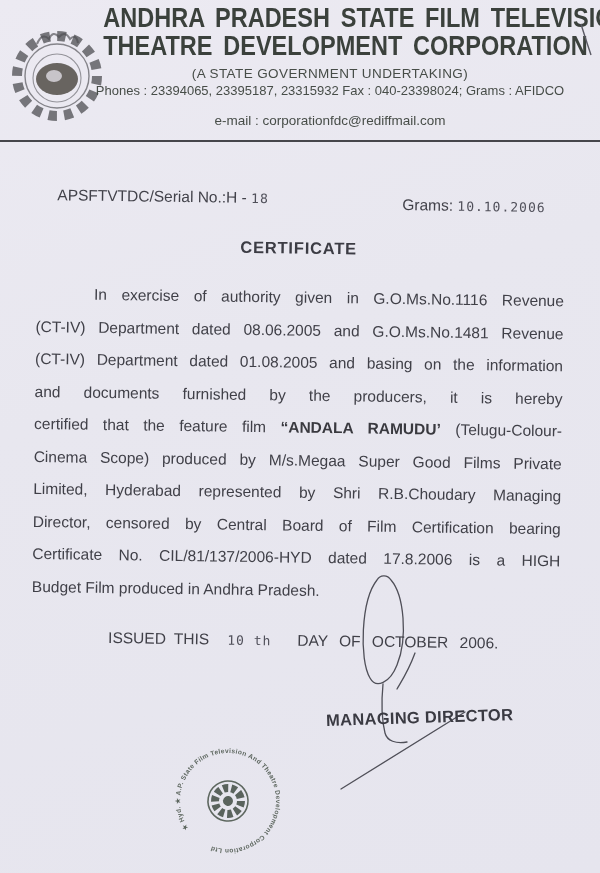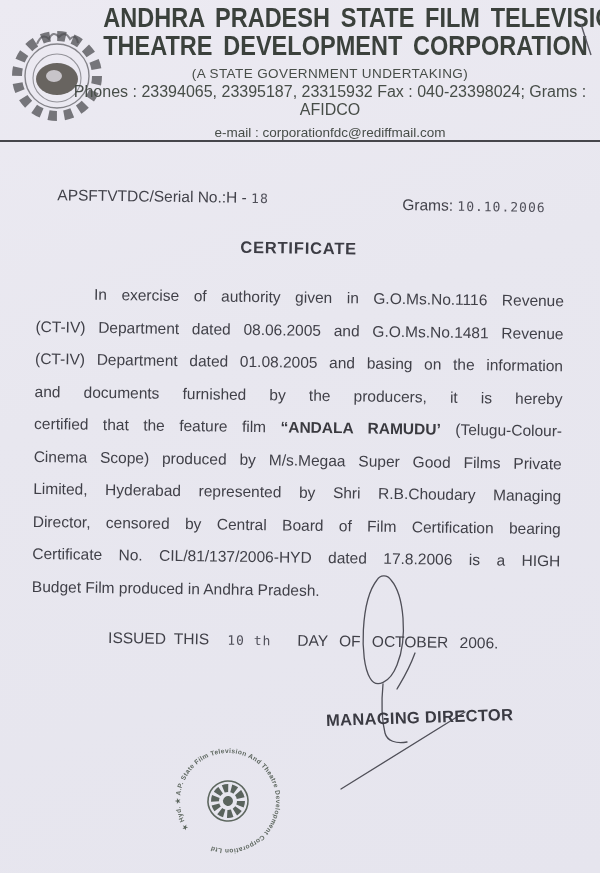--- a/index.html
+++ b/index.html
@@ -15,22 +15,22 @@
   
   .logo{position:absolute;left:6px;top:22px;width:102px;height:104px;}
   .header-text{position:absolute;left:60px;top:4px;width:540px;text-align:center;}
   .org{
     font-weight:700;font-size:28px;line-height:28px;color:#3b413c;
     transform:scaleX(0.84);transform-origin:center top;
     white-space:nowrap;word-spacing:5px;letter-spacing:0;
   }
   .undertaking{font-size:13.5px;letter-spacing:0.4px;color:#474d48;margin-top:6px;}
   .address{font-size:14.5px;color:#474d48;margin-top:3px;}
-  .phones{font-size:16px;color:#474d48;margin-top:2px;}
-  .email{font-size:13.5px;color:#474d48;margin-top:6px;}
+  .phones{font-size:13px;color:#474d48;margin-top:2px;}
+  .email{font-size:13.5px;color:#474d48;margin-top:15px;}
   .rule{position:absolute;left:0;top:140px;width:600px;height:2px;background:#46464b;}
   .pen-mark{position:absolute;left:578px;top:22px;}
   
   .letter{
     position:absolute;left:0;top:150px;width:600px;height:560px;
     transform:rotate(0.8deg);transform-origin:40px 0;
   }
   .serial{position:absolute;left:58px;top:36px;font-size:15.5px;color:#42424a;}
   .typed{font-family:"DejaVu Sans Mono","Liberation Mono",monospace;font-size:13px;letter-spacing:1px;color:#50505a;}
   .date{position:absolute;left:403px;top:41px;font-size:15.5px;color:#42424a;}

